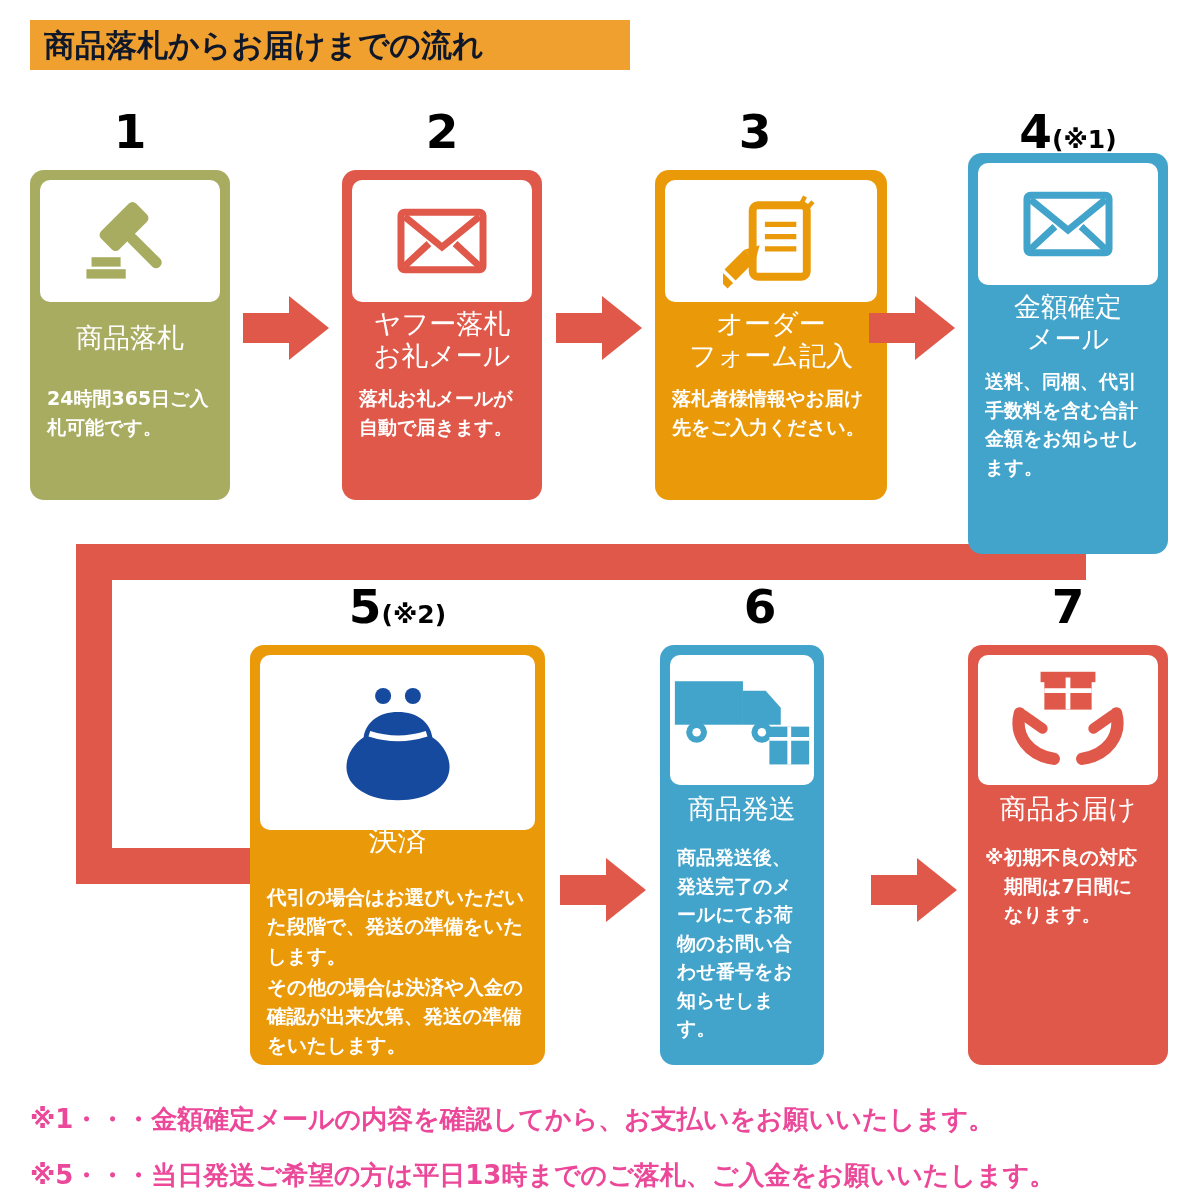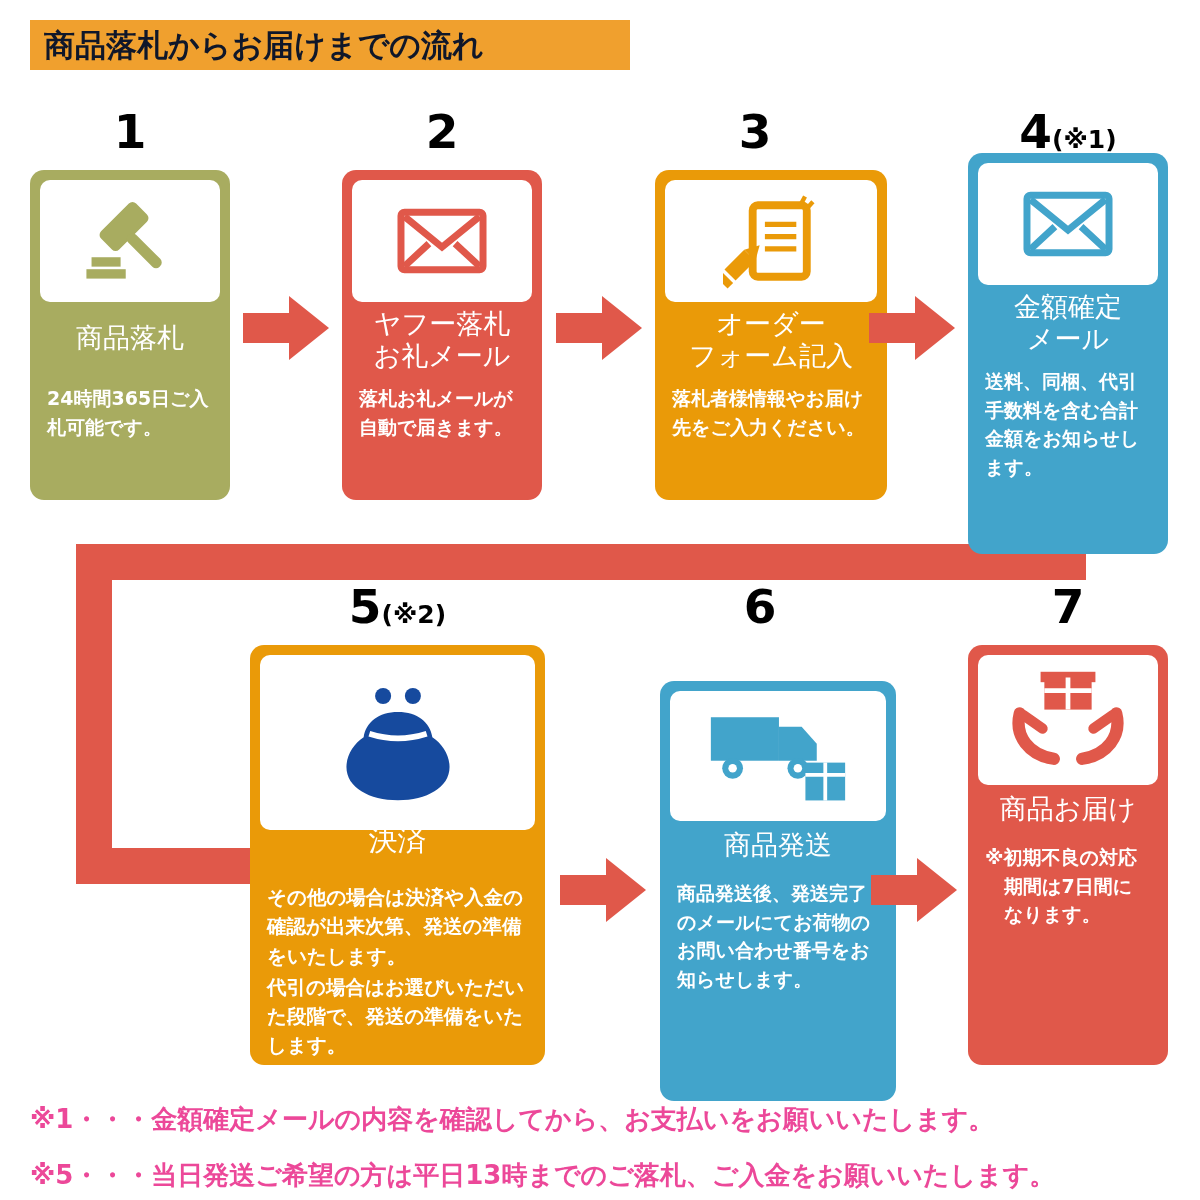--- a/index.html
+++ b/index.html
@@ -151,30 +151,30 @@
           <path d="M55,28 C38,28 27,37 25,50 C16,56 10,66 10,76 C10,94 30,105 55,105 C80,105 100,94 100,76 C100,66 94,56 85,50 C83,37 72,28 55,28 Z"></path>
         </g>
         <path d="M30,47 Q55,55 80,47" stroke="#ffffff" stroke-width="5" fill="none"></path>
       </svg>
     </div>
     <div class="title" style="top:178px;font-size:29px">
       <div>決済</div>
         <div></div>
     </div>
     <div class="desc" style="top:236px;font-size:19.5px">
-      <p>その他の場合は決済や入金の確認が出来次第、発送の準備をいたします。</p>
-        <p>代引の場合はお選びいただいた段階で、発送の準備をいたします。</p>
+      <p>代引の場合はお選びいただいた段階で、発送の準備をいたします。</p>
+        <p>その他の場合は決済や入金の確認が出来次第、発送の準備をいたします。</p>
     </div>
   </div>
 
   <svg class="arrow" style="left:560px;top:858px" viewBox="0 0 86 64">
     <polygon points="0,17 46,17 46,0 86,32 46,64 46,47 0,47" fill="#e0584a"></polygon>
   </svg>
 
-  <div class="card c-blue" style="left:660px;top:681px;width:236px;height:420px">
+  <div class="card c-blue" style="left:660px;top:645px;width:164px;height:420px">
     <div class="panel i-blue" style="height:130px">
       <svg width="150" height="104" viewBox="0 0 150 110">
         <g fill="currentColor">
           <rect x="4" y="14" width="72" height="46"></rect>
           <path d="M76,24 h24 l16,18 v18 h-40 z"></path>
           <circle cx="27" cy="68" r="11"></circle>
           <circle cx="96" cy="68" r="11"></circle>
         </g>
         <circle cx="27" cy="68" r="4.5" fill="#ffffff"></circle>
         <circle cx="96" cy="68" r="4.5" fill="#ffffff"></circle>

